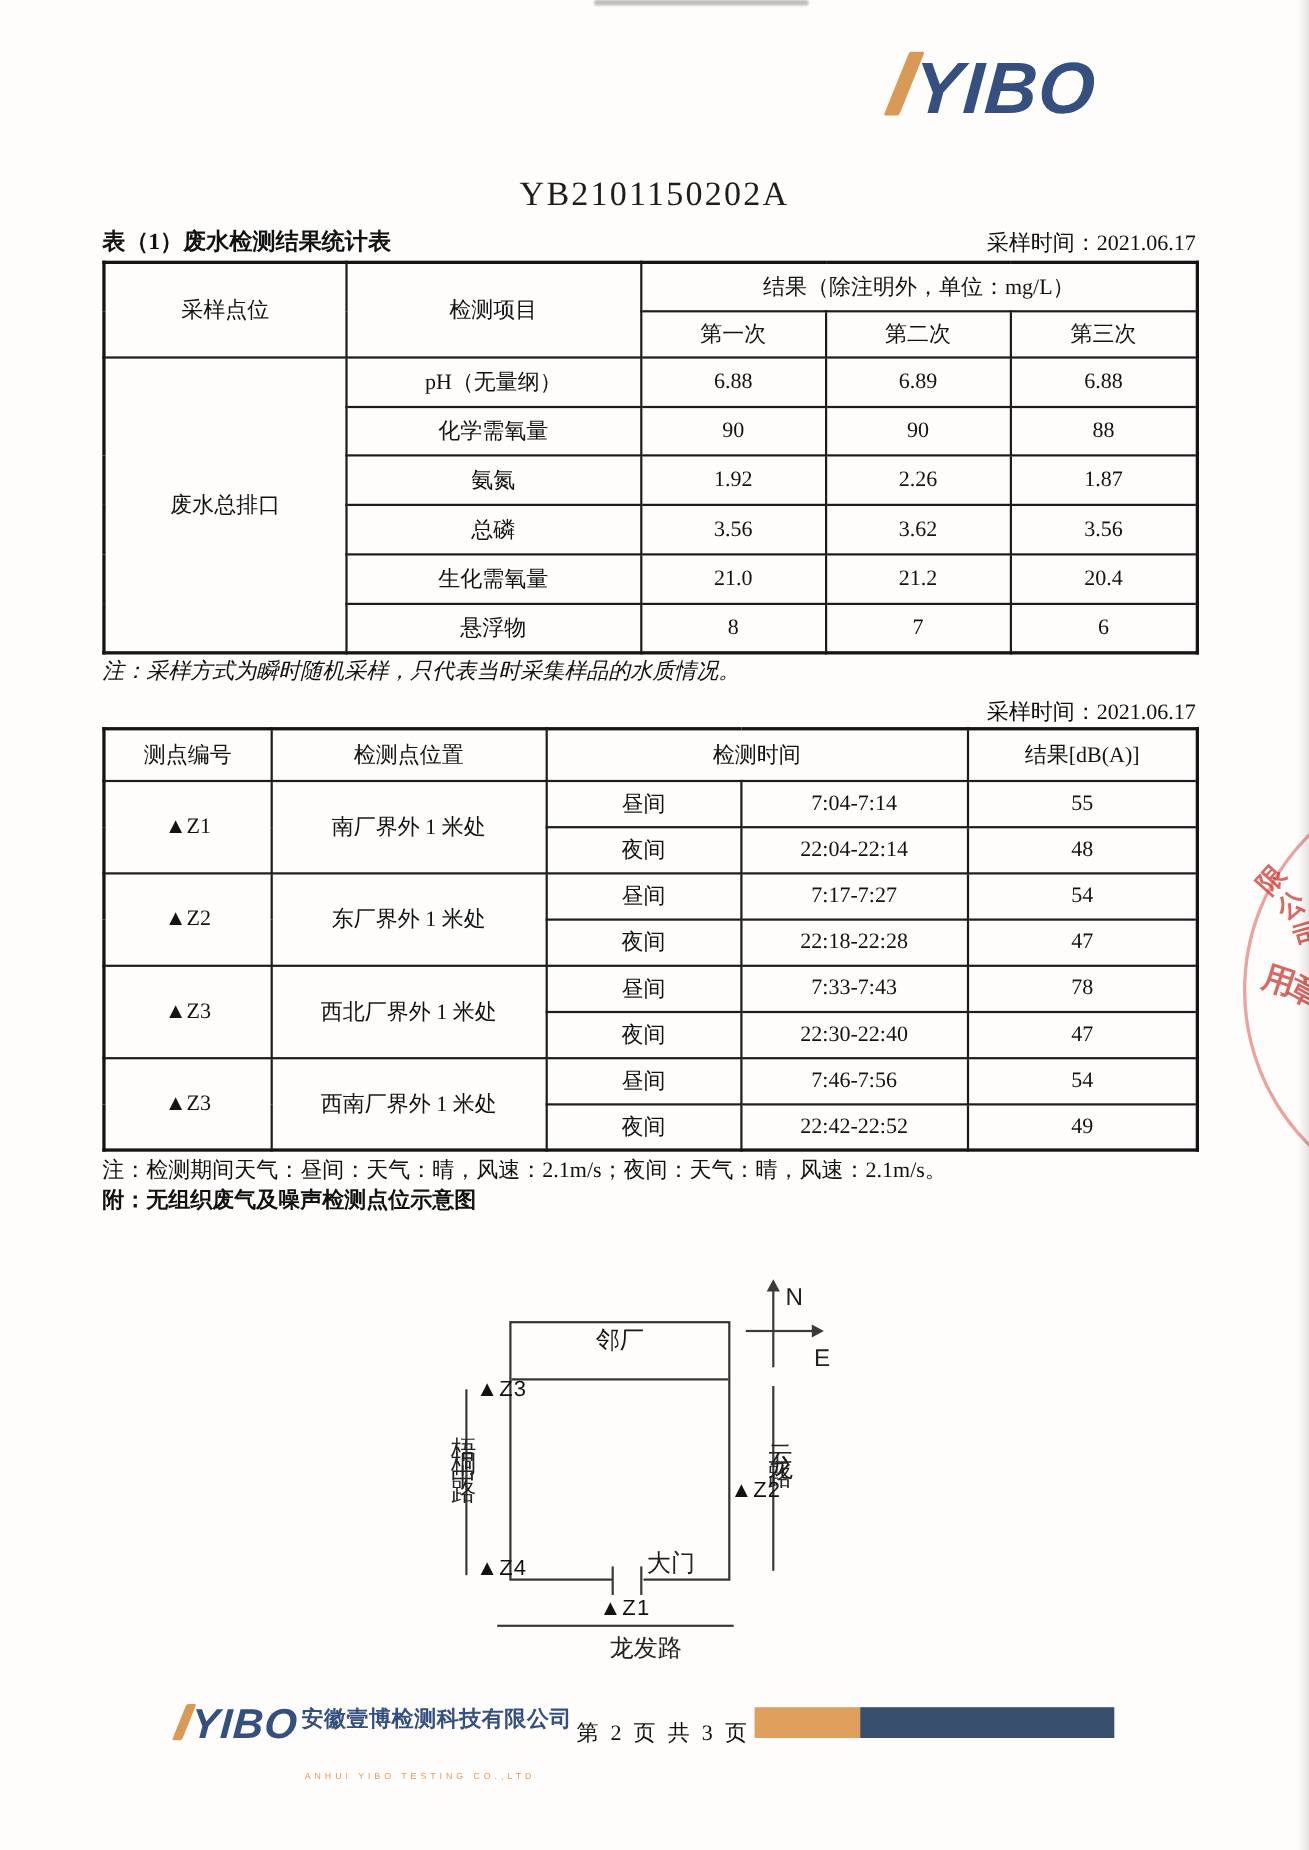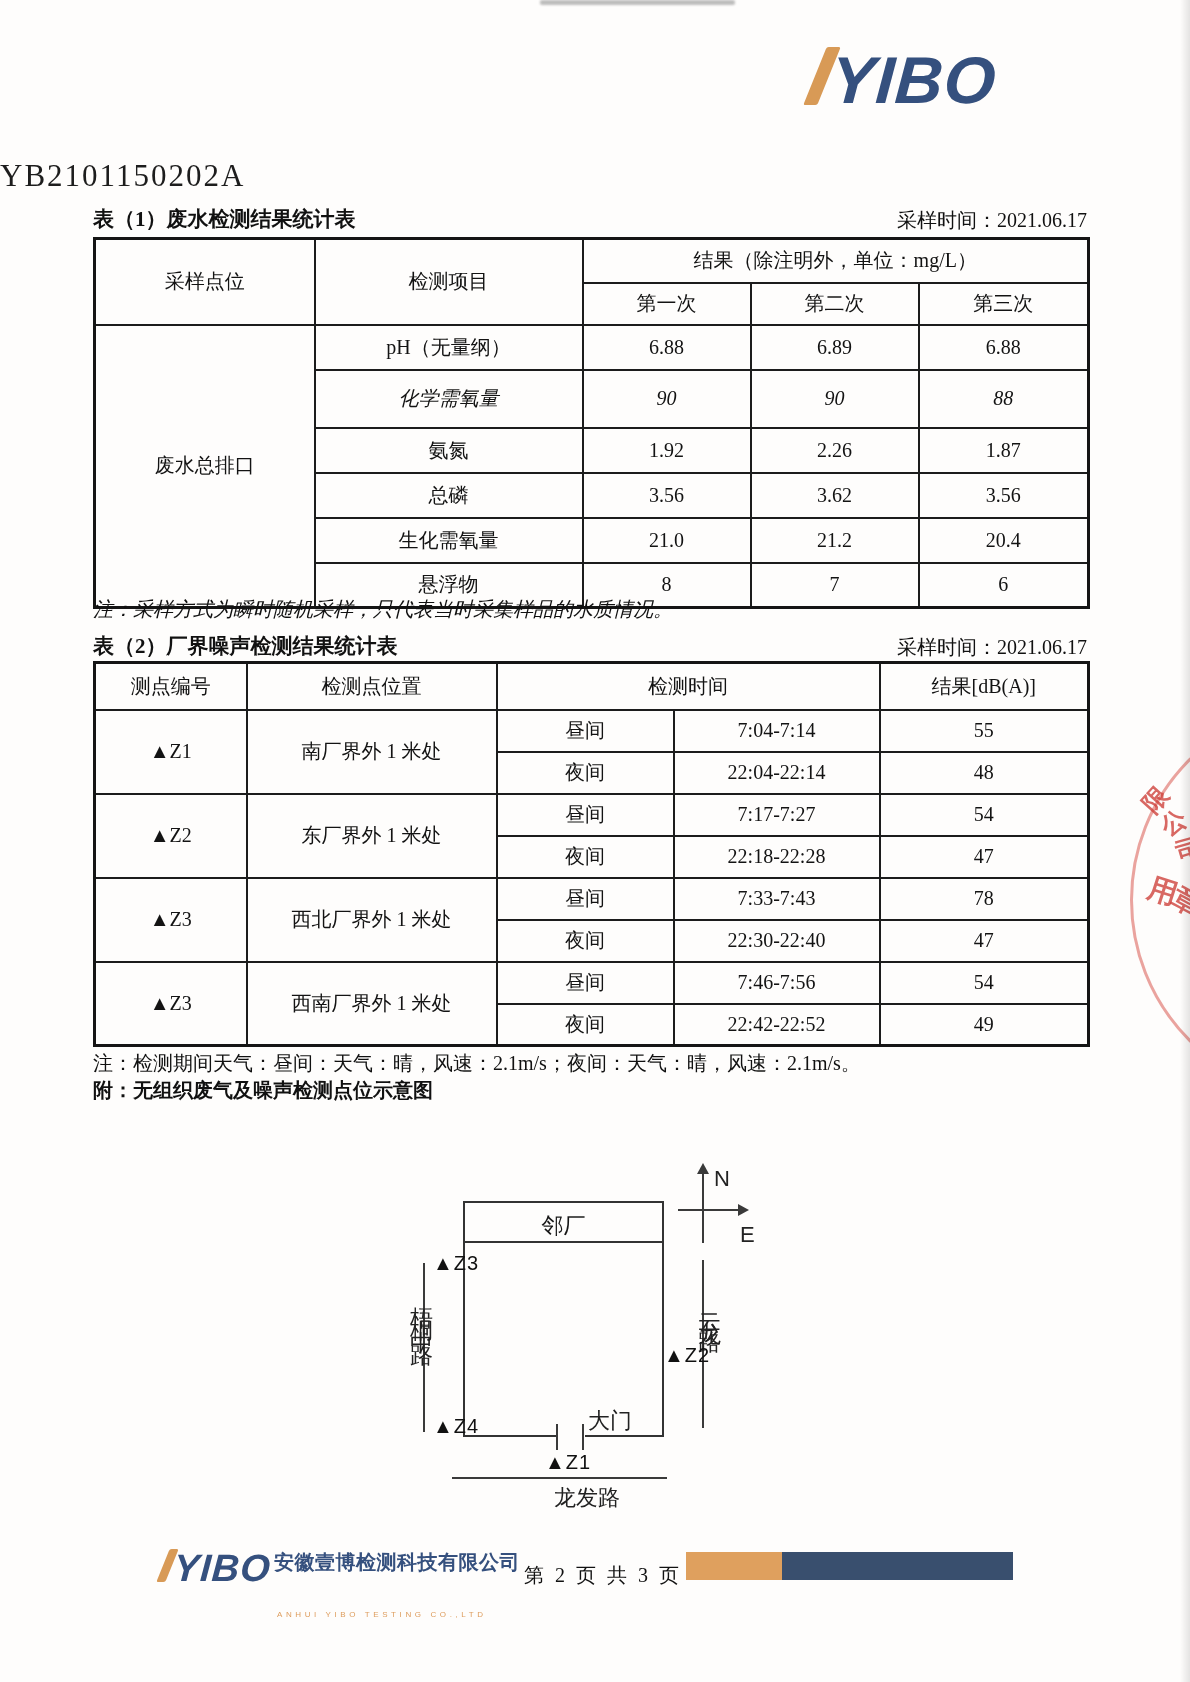--- a/index.html
+++ b/index.html
@@ -18,21 +18,21 @@
   
   .brand { position:absolute; display:flex; align-items:flex-start; }
   .brand-hdr { left:815px; top:47px; }
   .brand .slash { width:13px; height:52px; background:#d89a56; transform:skewX(-22deg); border-radius:2px; margin-right:2px; }
   .brand-hdr .slash { width:14px; height:58px; }
   .brand .brand-word { font-family:"Liberation Sans","DejaVu Sans",sans-serif;
     font-weight:bold; font-style:italic; color:#35507e; letter-spacing:1px; line-height:1; }
   .brand-hdr .brand-word { font-size:66px; transform:skewX(-4deg); }
   .doc-title { position:absolute; left:0; top:88px; width:100%; text-align:center;
     font-size:46px; font-weight:600; letter-spacing:65px; text-indent:65px; color:#222; }
-  .report-no { position:absolute; left:0; top:158px; width:100%; 
+  .report-no { position:absolute; left:0; top:158px; width:100%; text-align:center;
     font-size:31px; letter-spacing:2px; color:#1d1d1d; }
 
   
   .caption { position:absolute; left:93px; font-size:21px; font-weight:bold; color:#111; }
   .sample-time { position:absolute; right:103px; font-size:20px; color:#111; }
   .note-line { position:absolute; left:93px; font-size:20px; color:#111; }
   .note-bold { font-weight:bold; }
 
   
   table.rpt { position:absolute; left:93px; border-collapse:collapse; table-layout:fixed;
@@ -45,22 +45,22 @@
 
   
   .dline { position:absolute; background:#3a3a3a; }
   .dlabel { position:absolute; font-size:22px; color:#222; white-space:nowrap; }
   .marker { position:absolute; font-size:20px; color:#111;
     font-family:"Liberation Sans","DejaVu Sans",sans-serif; letter-spacing:1px; }
   .vroad { position:absolute; writing-mode:vertical-rl; text-orientation:upright;
     font-size:23px; letter-spacing:0.55em; color:#222; }
   .factory-rect { position:absolute; left:463px; top:1201px; width:201px; height:236px;
     border:2px solid #333; }
-  .neighbor-band { width:100%; height:40px; border-bottom:2px solid #333;
-    display:flex; align-items:flex-end; justify-content:center; font-size:22px; }
+  .neighbor-band { width:100%; height:52px; border-bottom:2px solid #333;
+    display:flex; align-items:flex-start; justify-content:center; font-size:22px; }
   .gate-gap { position:absolute; left:92px; bottom:-3px; width:28px; height:5px; background:#fefdfc; }
   .tick { position:absolute; width:2px; height:26px; background:#3a3a3a; }
   .arrow-up { position:absolute; width:0; height:0;
     border-left:6px solid transparent; border-right:6px solid transparent; border-bottom:11px solid #3a3a3a; }
   .arrow-right { position:absolute; width:0; height:0;
     border-top:6px solid transparent; border-bottom:6px solid transparent; border-left:11px solid #3a3a3a; }
   .compass-letter { position:absolute; font-size:22px; color:#222;
     font-family:"Liberation Sans","DejaVu Sans",sans-serif; }
 
   
@@ -117,21 +117,21 @@
       <th>第二次</th>
       <th>第三次</th>
     </tr>
     <tr style="height:45px;">
       <td rowspan="6">废水总排口</td>
       <td>pH（无量纲）</td>
       <td>6.88</td>
       <td>6.89</td>
       <td>6.88</td>
     </tr>
-    <tr style="height:58px;font-style:italic;">
+    <tr style="height:44px;">
       <td>化学需氧量</td>
       <td>90</td>
       <td>90</td>
       <td>88</td>
     </tr>
     <tr style="height:45px;">
       <td>氨氮</td>
       <td>1.92</td>
       <td>2.26</td>
       <td>1.87</td>
@@ -152,21 +152,20 @@
       <td>悬浮物</td>
       <td>8</td>
       <td>7</td>
       <td>6</td>
     </tr>
   </tbody>
     </table>
 
   <div class="note-line" style="top:596px;font-style:italic;">注：采样方式为瞬时随机采样，只代表当时采集样品的水质情况。</div>
 
-  <div class="caption" style="top:632px;">表（2）厂界噪声检测结果统计表</div>
   <div class="sample-time" style="top:634px;">采样时间：2021.06.17</div>
 
   <table class="rpt t2">
     <colgroup>
       <col style="width:152px">
         <col style="width:250px">
       <col style="width:177px">
         <col style="width:206px">
         <col style="width:209px">
     </colgroup>

